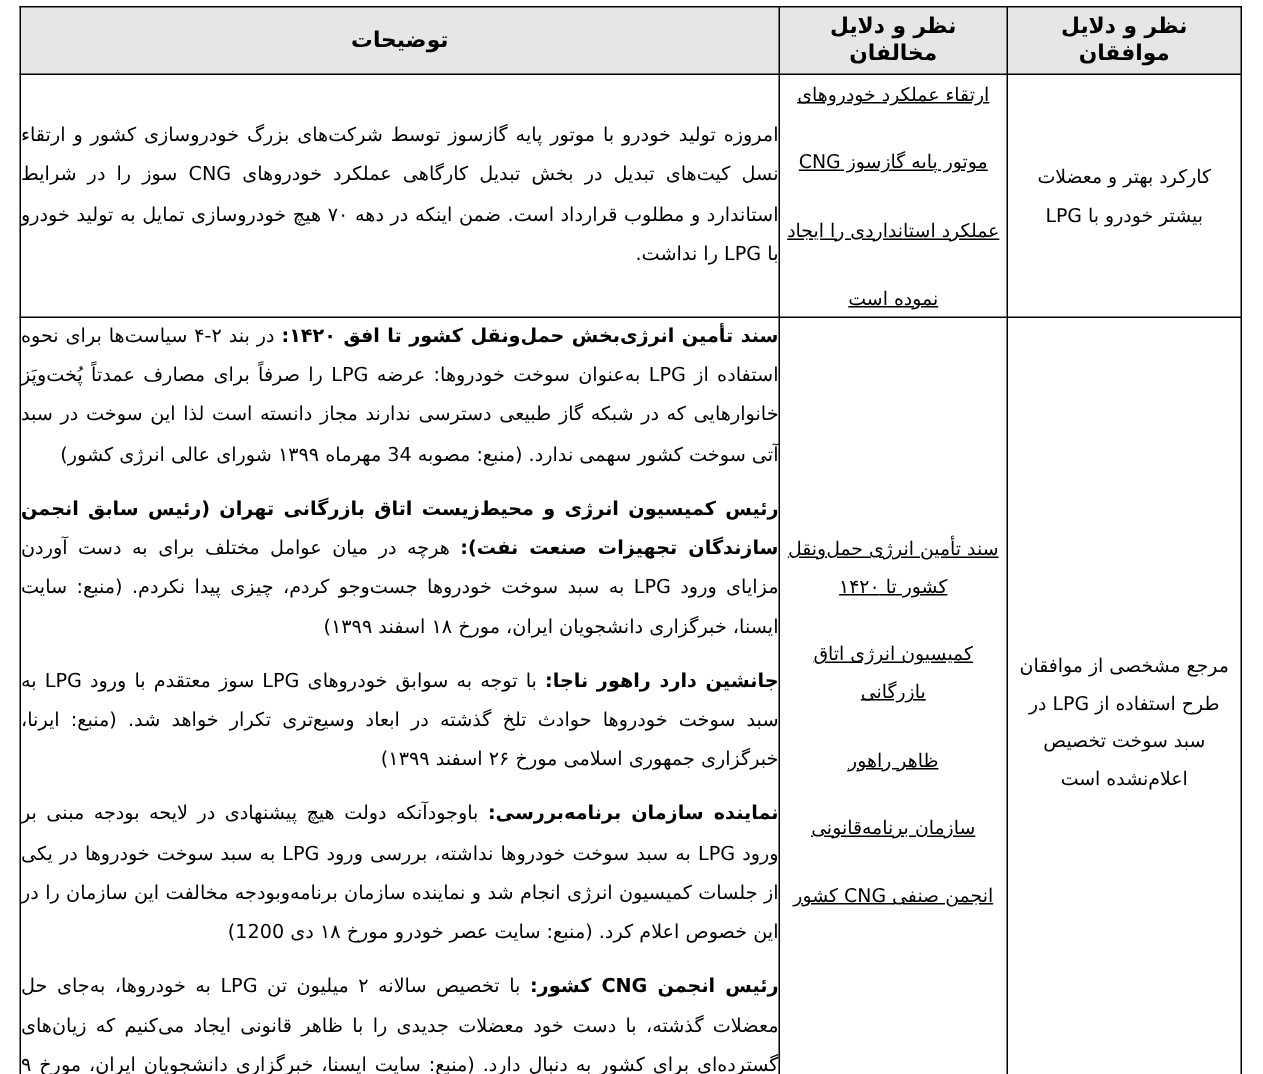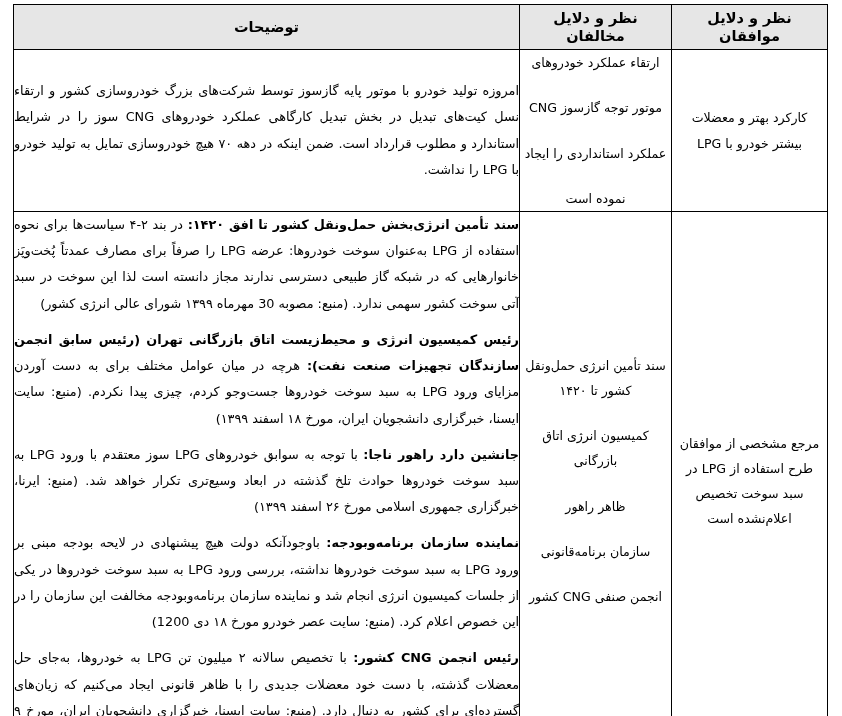--- a/index.html
+++ b/index.html
@@ -87,20 +87,21 @@
     font-weight: bold;
   }
 
   .stacked-line {
     display: block;
   }
 
   .con-block {
     display: block;
     margin-bottom: 20px;
+    text-decoration: underline;
   }
   .con-block:last-child { margin-bottom: 0; }
 </style>
 </head>
 <body>
 
 <div class="page">
   <div class="table-wrap">
     <table class="doc-table">
       <colgroup>
@@ -125,21 +126,21 @@
         <tr>
           <td class="cell-pro">
               <span class="stacked-line">کارکرد بهتر و معضلات</span>
               <span class="stacked-line">بیشتر خودرو با LPG</span>
             </td>
           <td class="cell-con">
               <span class="con-block">
                 <span class="stacked-line">ارتقاء عملکرد خودروهای</span>
               </span>
               <span class="con-block">
-                <span class="stacked-line">موتور توجه گازسوز CNG</span>
+                <span class="stacked-line">موتور پایه گازسوز CNG</span>
               </span>
               <span class="con-block">
                 <span class="stacked-line">عملکرد استانداردی را ایجاد</span>
               </span>
               <span class="con-block">
                 <span class="stacked-line">نموده است</span>
               </span>
             </td>
           <td class="cell-desc">
               <p class="para"><span>امروزه تولید خودرو با موتور پایه گازسوز توسط شرکت‌های بزرگ خودروسازی کشور و ارتقاء نسل کیت‌های تبدیل در بخش تبدیل کارگاهی عملکرد خودروهای CNG سوز را در شرایط استاندارد و مطلوب قرارداد است. ضمن اینکه در دهه ۷۰ هیچ خودروسازی تمایل به تولید خودرو با LPG را نداشت.</span></p>
@@ -165,23 +166,23 @@
                 <span class="stacked-line">ظاهر راهور</span>
               </span>
               <span class="con-block">
                 <span class="stacked-line">سازمان برنامه‌قانونی</span>
               </span>
               <span class="con-block">
                 <span class="stacked-line">انجمن صنفی CNG کشور</span>
               </span>
             </td>
           <td class="cell-desc">
-              <p class="para"><span class="lead">سند تأمین انرژی‌بخش حمل‌ونقل کشور تا افق ۱۴۲۰:</span><span> در بند ۲-۴ سیاست‌ها برای نحوه استفاده از LPG به‌عنوان سوخت خودروها: عرضه LPG را صرفاً برای مصارف عمدتاً پُخت‌وپَز خانوارهایی که در شبکه گاز طبیعی دسترسی ندارند مجاز دانسته است لذا این سوخت در سبد آتی سوخت کشور سهمی ندارد. (منبع: مصوبه 30 مهرماه ۱۳۹۹ شورای عالی انرژی کشور)</span></p>
+              <p class="para"><span class="lead">سند تأمین انرژی‌بخش حمل‌ونقل کشور تا افق ۱۴۲۰:</span><span> در بند ۲-۴ سیاست‌ها برای نحوه استفاده از LPG به‌عنوان سوخت خودروها: عرضه LPG را صرفاً برای مصارف عمدتاً پُخت‌وپَز خانوارهایی که در شبکه گاز طبیعی دسترسی ندارند مجاز دانسته است لذا این سوخت در سبد آتی سوخت کشور سهمی ندارد. (منبع: مصوبه 34 مهرماه ۱۳۹۹ شورای عالی انرژی کشور)</span></p>
               <p class="para"><span class="lead">رئیس کمیسیون انرژی و محیط‌زیست اتاق بازرگانی تهران (رئیس سابق انجمن سازندگان تجهیزات صنعت نفت):</span><span> هرچه در میان عوامل مختلف برای به دست آوردن مزایای ورود LPG به سبد سوخت خودروها جست‌وجو کردم، چیزی پیدا نکردم. (منبع: سایت ایسنا، خبرگزاری دانشجویان ایران، مورخ ۱۸ اسفند ۱۳۹۹)</span></p>
               <p class="para"><span class="lead">جانشین دارد راهور ناجا:</span><span> با توجه به سوابق خودروهای LPG سوز معتقدم با ورود LPG به سبد سوخت خودروها حوادث تلخ گذشته در ابعاد وسیع‌تری تکرار خواهد شد. (منبع: ایرنا، خبرگزاری جمهوری اسلامی مورخ ۲۶ اسفند ۱۳۹۹)</span></p>
-              <p class="para"><span class="lead">نماینده سازمان برنامه‌وبودجه:</span><span> باوجودآنکه دولت هیچ پیشنهادی در لایحه بودجه مبنی بر ورود LPG به سبد سوخت خودروها نداشته، بررسی ورود LPG به سبد سوخت خودروها در یکی از جلسات کمیسیون انرژی انجام شد و نماینده سازمان برنامه‌وبودجه مخالفت این سازمان را در این خصوص اعلام کرد. (منبع: سایت عصر خودرو مورخ ۱۸ دی 1200)</span></p>
+              <p class="para"><span class="lead">نماینده سازمان برنامه‌بررسی:</span><span> باوجودآنکه دولت هیچ پیشنهادی در لایحه بودجه مبنی بر ورود LPG به سبد سوخت خودروها نداشته، بررسی ورود LPG به سبد سوخت خودروها در یکی از جلسات کمیسیون انرژی انجام شد و نماینده سازمان برنامه‌وبودجه مخالفت این سازمان را در این خصوص اعلام کرد. (منبع: سایت عصر خودرو مورخ ۱۸ دی 1200)</span></p>
               <p class="para"><span class="lead">رئیس انجمن CNG کشور:</span><span> با تخصیص سالانه ۲ میلیون تن LPG به خودروها، به‌جای حل معضلات گذشته، با دست خود معضلات جدیدی را با ظاهر قانونی ایجاد می‌کنیم که زیان‌های گسترده‌ای برای کشور به دنبال دارد. (منبع: سایت ایسنا، خبرگزاری دانشجویان ایران، مورخ ۹ اسفند ۱۳۹۹)</span></p>
             </td>
         </tr>
       </tbody>
     </table>
   </div>
 </div>
 
 </body></html>

